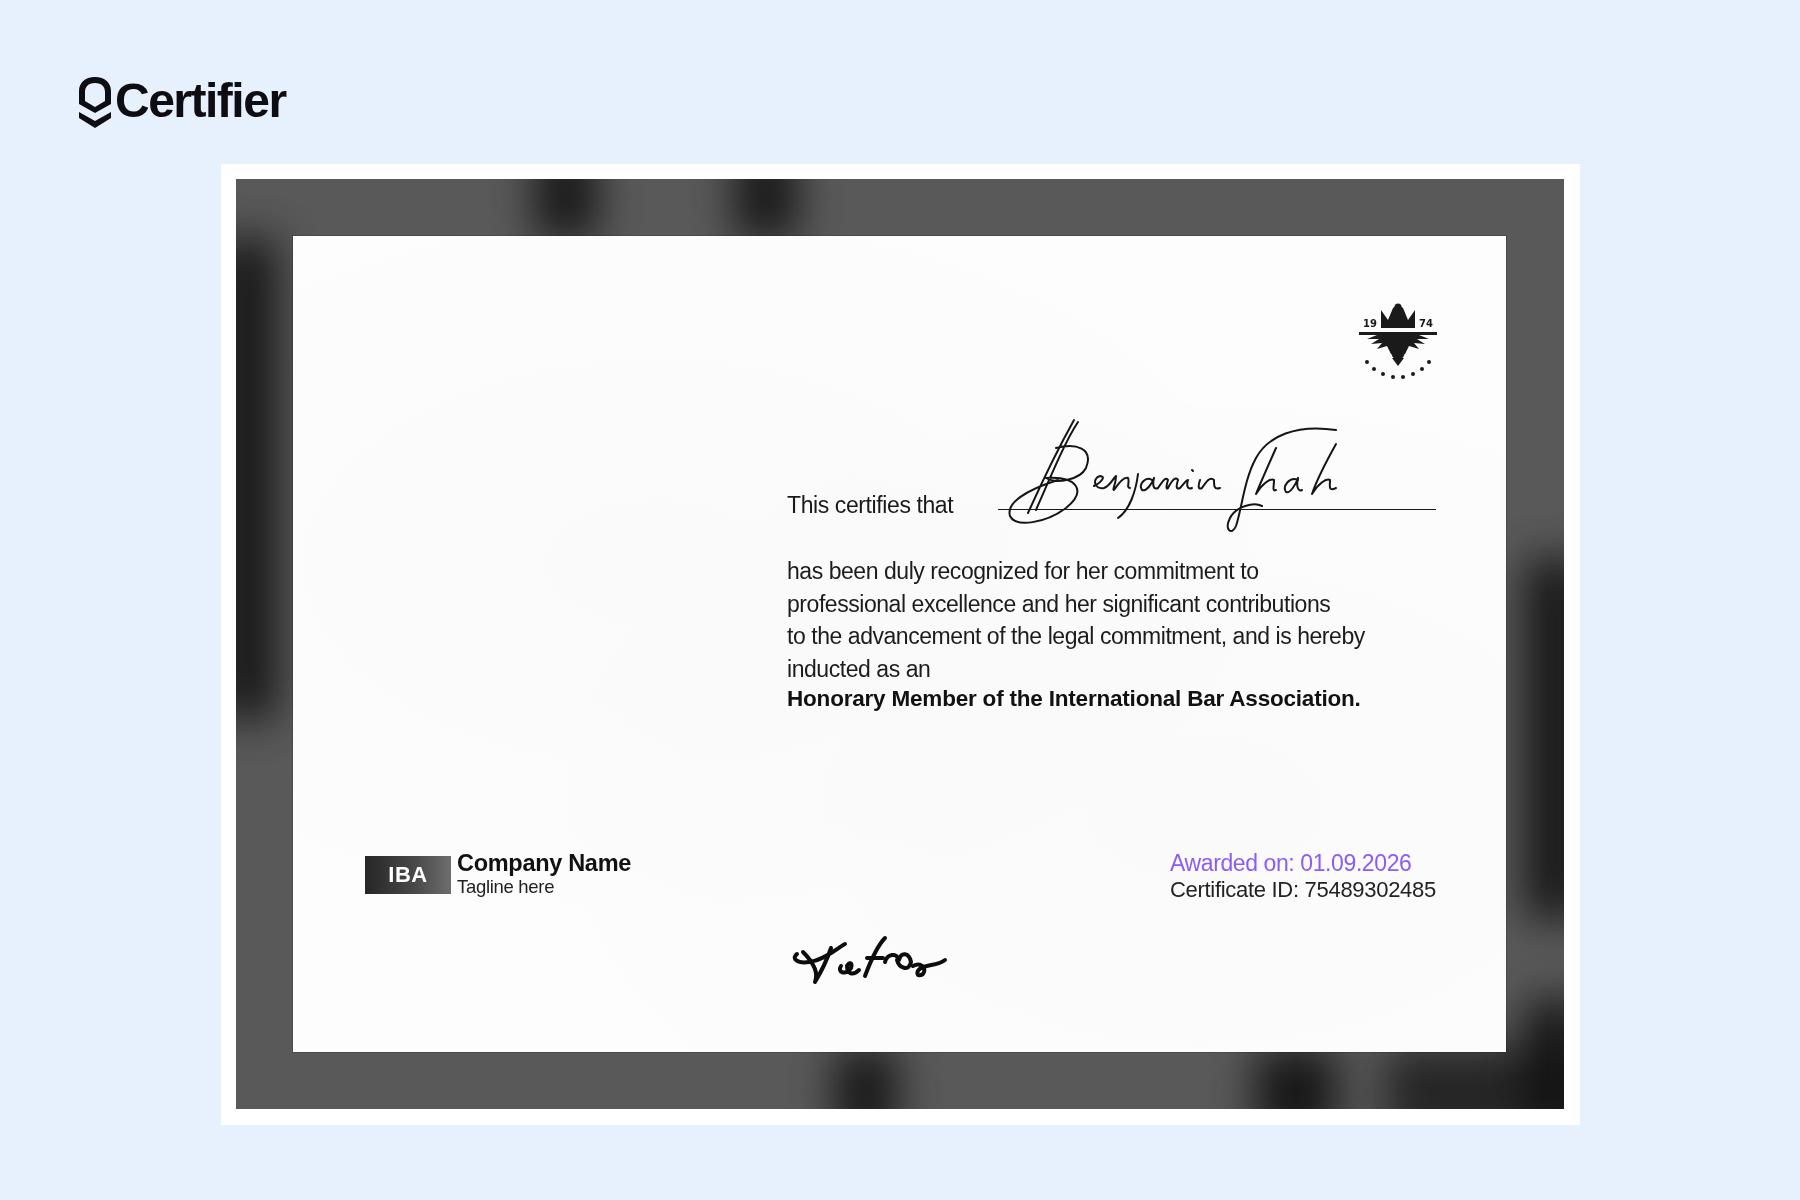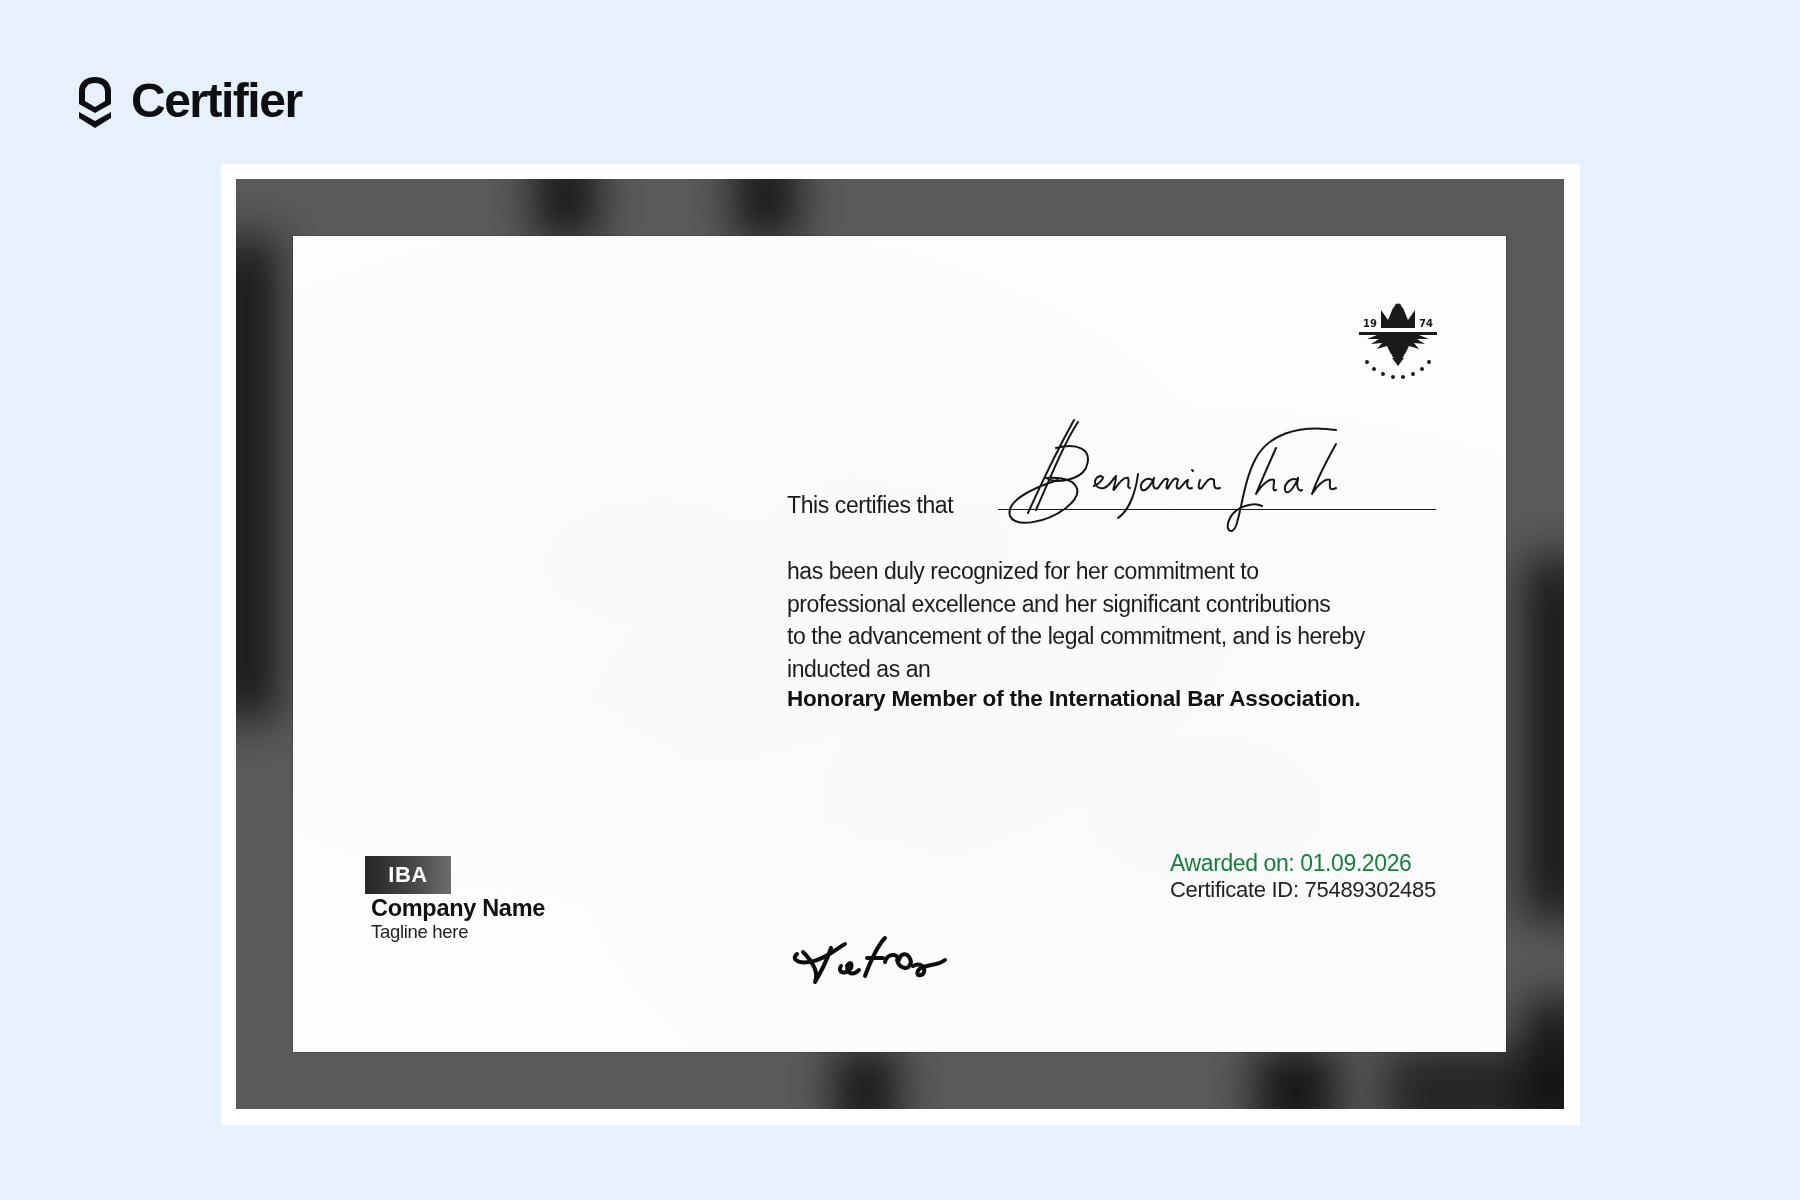--- a/index.html
+++ b/index.html
@@ -23,21 +23,21 @@
       display: flex;
       align-items: center;
       height: 58px;
     }
     .brand-icon {
       width: 40px;
       height: 58px;
       display: block;
     }
     .brand-name {
-      margin-left: 16px;
+      margin-left: 0;
       font-size: 48px;
       font-weight: 700;
       letter-spacing: -1.5px;
       color: #0e0e12;
       line-height: 1;
       margin-top: -4px;
     }
 
     
     .mat {
@@ -165,21 +165,20 @@
       white-space: nowrap;
     }
 
     
     .company {
       position: absolute;
       left: 72px;
       top: 613px;
       display: flex;
       align-items: flex-start;
-      flex-direction: column;
     }
     .company-badge {
       width: 86px;
       height: 38px;
       margin-top: 7px;
       background: linear-gradient(90deg, #262626 0%, #4a4a4a 60%, #6e6e6e 100%);
       color: #fff;
       font-weight: 700;
       font-size: 22px;
       display: flex;
@@ -237,21 +236,21 @@
     }
 
     .award-info {
       position: absolute;
       left: 877px;
       top: 613px;
     }
     .award-date {
       font-size: 23px;
       line-height: 28px;
-      color: #15803d;
+      color: #8b5cf6;
       letter-spacing: -0.4px;
       white-space: nowrap;
     }
     .award-id {
       margin-top: 3px;
       font-size: 22px;
       line-height: 20px;
       color: #222;
       letter-spacing: -0.3px;
       white-space: nowrap;

